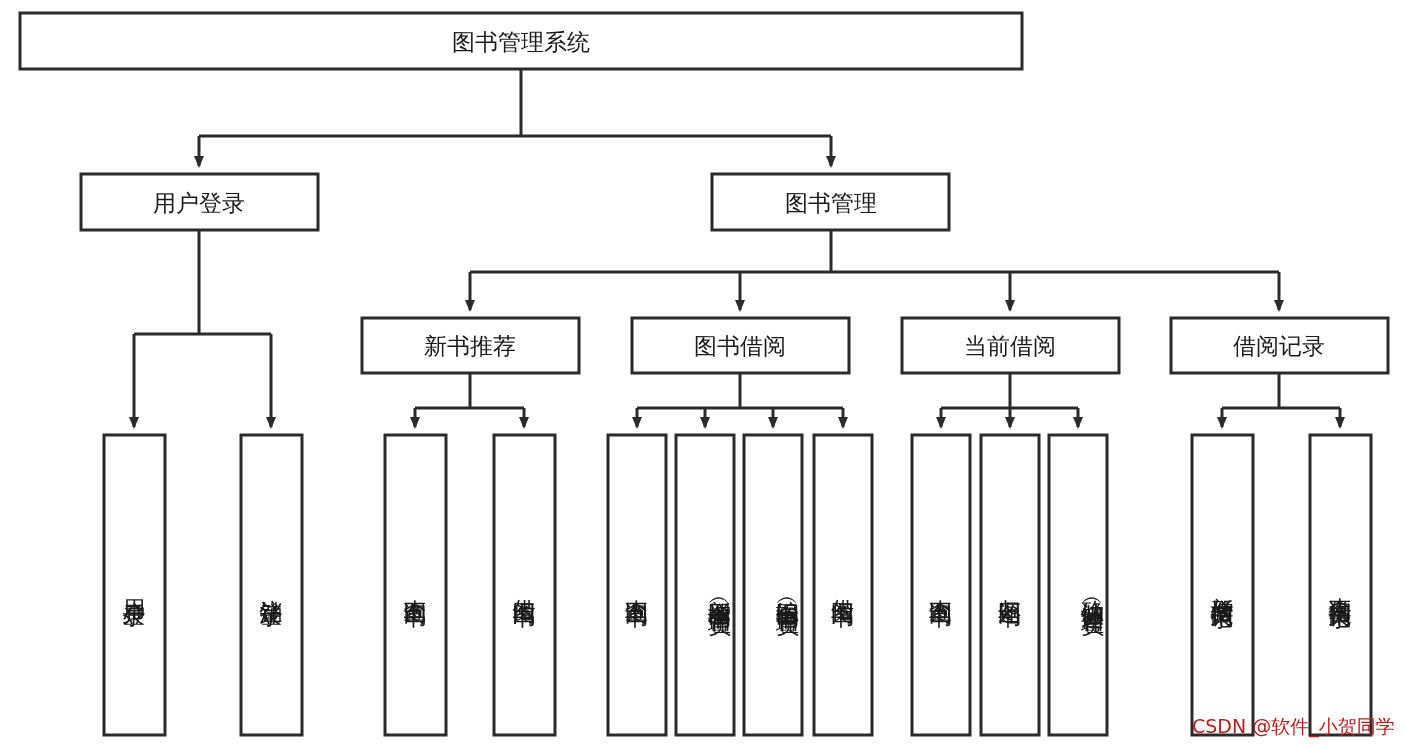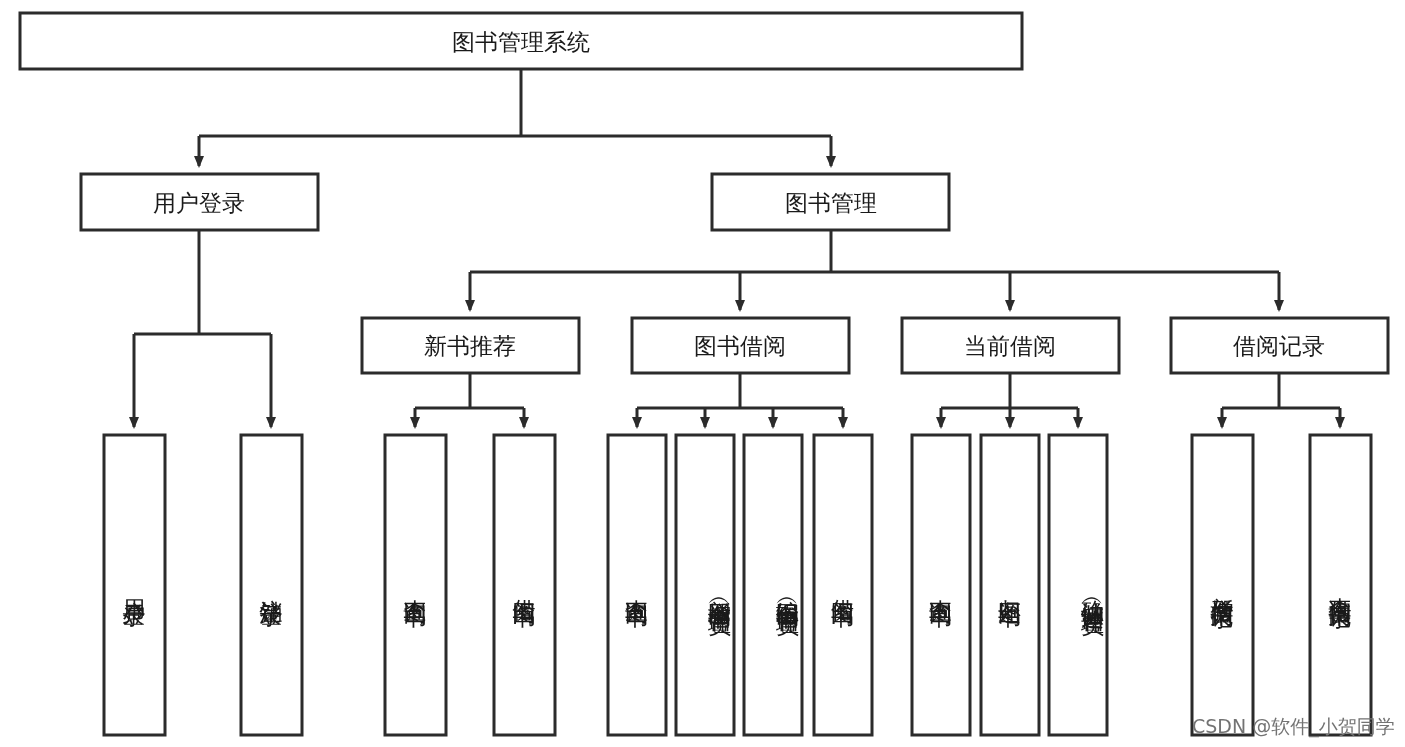--- a/index.html
+++ b/index.html
@@ -60,21 +60,21 @@
     writing-mode: vertical-rl;
     text-orientation: upright;
     letter-spacing: 2px;
     white-space: nowrap;
     pointer-events: none;
   }
   .watermark {
     position: absolute;
     font-family: "DejaVu Sans", "Liberation Sans", sans-serif;
     font-size: 19px;
-    color: #737373;
+    color: #b91c1c;
     white-space: nowrap;
   }
 </style>
 </head>
 <body>
 
 <div id="diagram-root">
 
   <svg class="flow" viewBox="0 0 1405 747" xmlns="http://www.w3.org/2000/svg">
     <defs>

